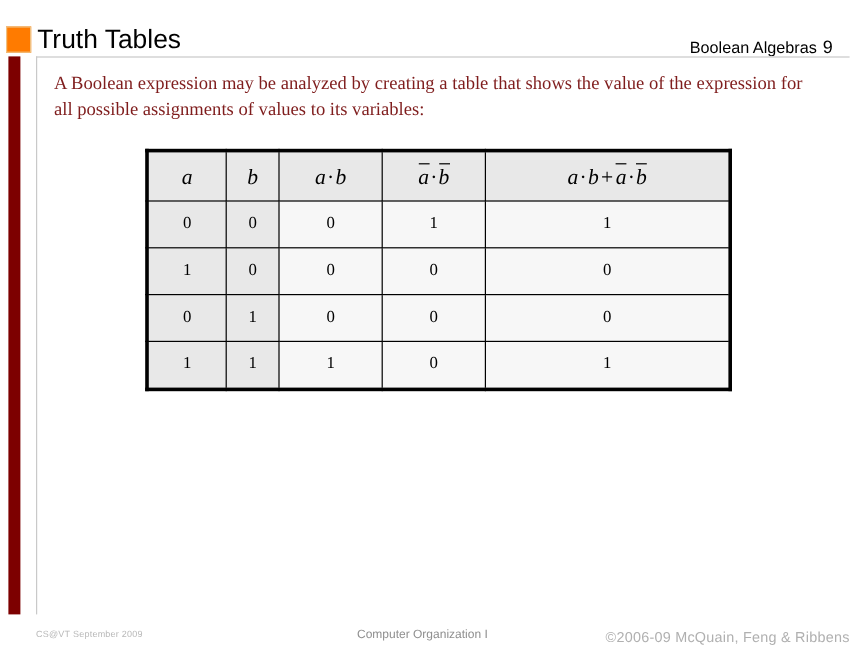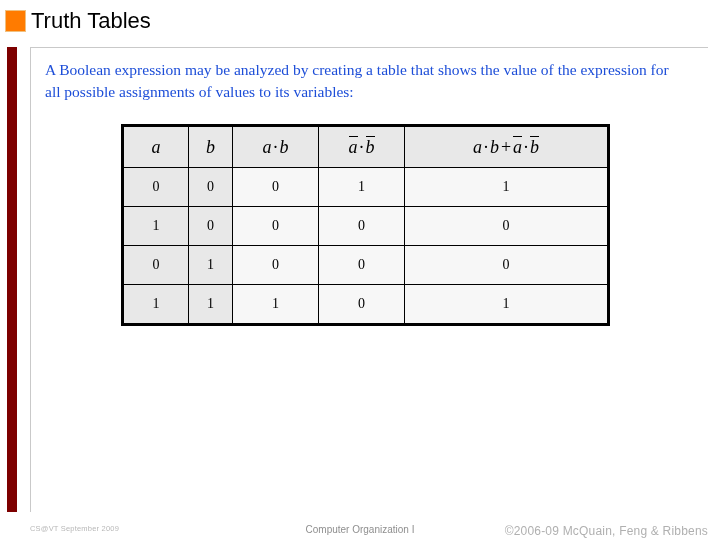--- a/index.html
+++ b/index.html
@@ -12,21 +12,21 @@
     background: #ffffff;
     font-family: "Liberation Sans", sans-serif;
     overflow: hidden;
     position: relative;
   }
 
   
   #slide-header {
     position: absolute;
     left: 0;
-    top: 0;
+    top: 12px;
     width: 704px;
     height: 44px;
     text-align: right;
   }
   #orange-square {
     position: absolute;
     left: 5px;
     top: 10px;
     width: 21px;
     height: 22px;
@@ -83,21 +83,21 @@
     background: #ffffff;
   }
   #body-text {
     position: absolute;
     left: 14px;
     top: 11px;
     width: 640px;
     font-family: "Liberation Serif", serif;
     font-size: 15.5px;
     line-height: 22px;
-    color: #1d4ed8;
+    color: #7f1d1d;
   }
 
   
   #truth-table-wrap {
     position: absolute;
     left: 90px;
     top: 76px;
   }
   table.truth-table {
     border-collapse: collapse;
@@ -164,38 +164,40 @@
   }
   #footer-center {
     position: absolute;
     left: 0;
     top: 524px;
     width: 704px;
     text-align: center;
     font-size: 10px;
     color: #8f8f8f;
     white-space: nowrap;
-    margin-left: 8px;
   }
   #footer-right {
     position: absolute;
     right: 12px;
     top: 524px;
     font-size: 12px;
     color: #b0b0b0;
     letter-spacing: 0.2px;
     white-space: nowrap;
   }
 </style>
 </head>
 <body>
 
 <div id="slide-header">
   <div id="orange-square"></div>
   <div id="slide-title">Truth Tables</div>
+  <div id="header-right">
+    <span>Boolean Algebras</span><span class="hdr-num">9</span>
+  </div>
 </div>
 
 <div id="accent-bar"></div>
 
 <div id="content-panel">
   <div id="body-text">A Boolean expression may be analyzed by creating a table that shows the value of the expression for all possible assignments of values to its variables:</div>
 
   <div id="truth-table-wrap">
     <table class="truth-table">
       <thead>

